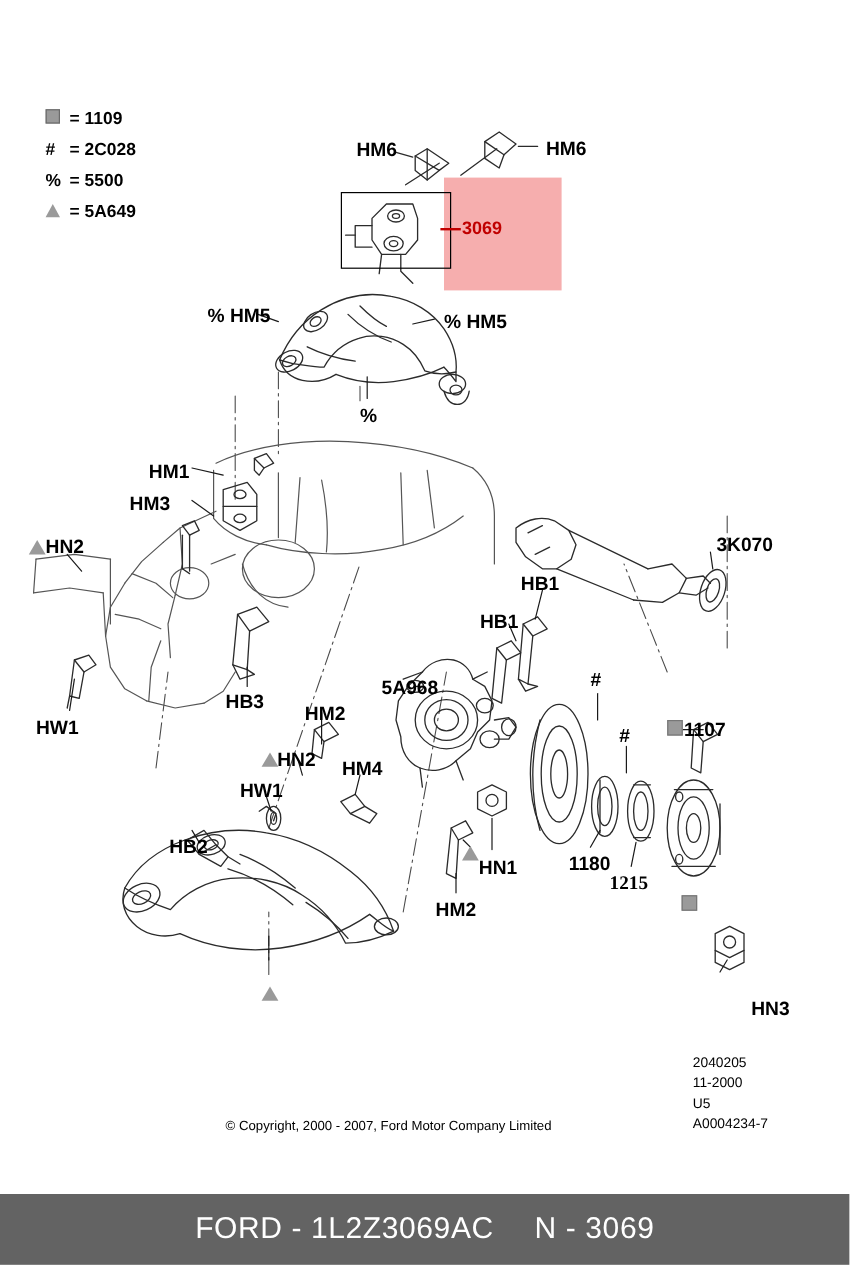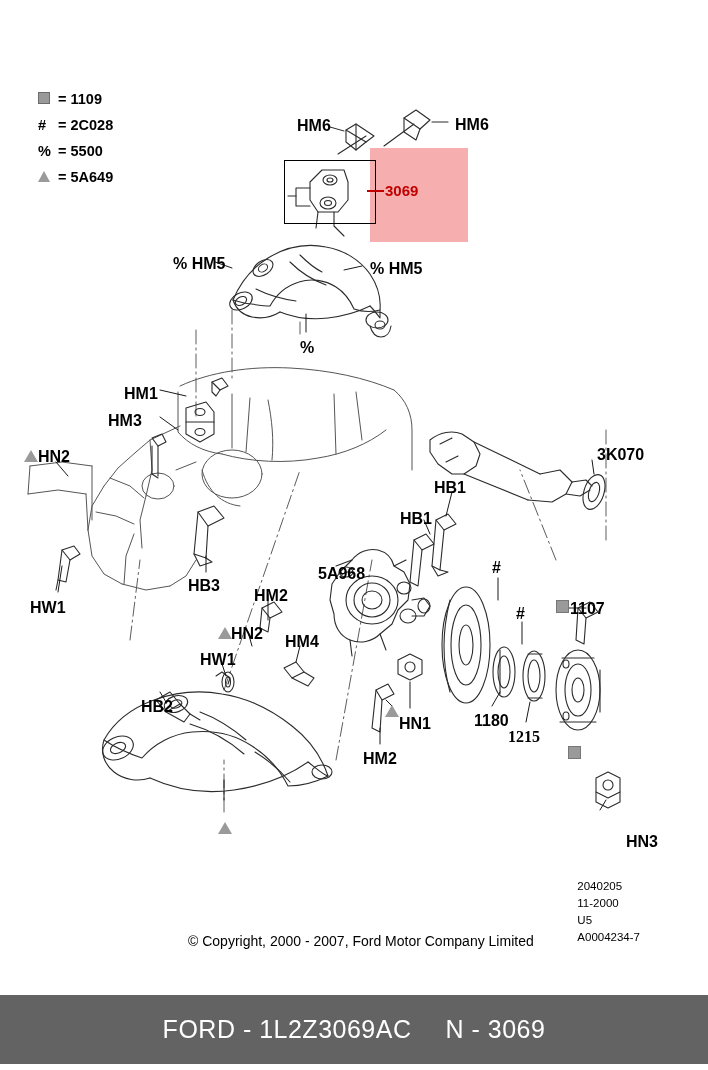--- a/index.html
+++ b/index.html
@@ -107,40 +107,40 @@
     left: 367px;
     top: 190px;
     width: 17px;
     height: 2px;
     background: #c00000;
   }
   .copyright {
     position: absolute;
     left: 188px;
     top: 933px;
-    font-size: 14px;
+    font-size: 11px;
     font-weight: normal;
     color: #000;
   }
   .docmeta {
     position: absolute;
     right: 68px;
     top: 878px;
     text-align: left;
     font-size: 11.5px;
     font-weight: normal;
     color: #000;
     line-height: 17px;
   }
   .footer {
     position: absolute;
     left: 0;
     top: 995px;
     width: 708px;
-    height: 69px;
+    height: 59px;
     background: #636363;
     color: #ffffff;
     display: flex;
     align-items: center;
     justify-content: center;
     gap: 34px;
     font-size: 25px;
     letter-spacing: 0.5px;
   }
   .footer span { color: #ffffff; }

